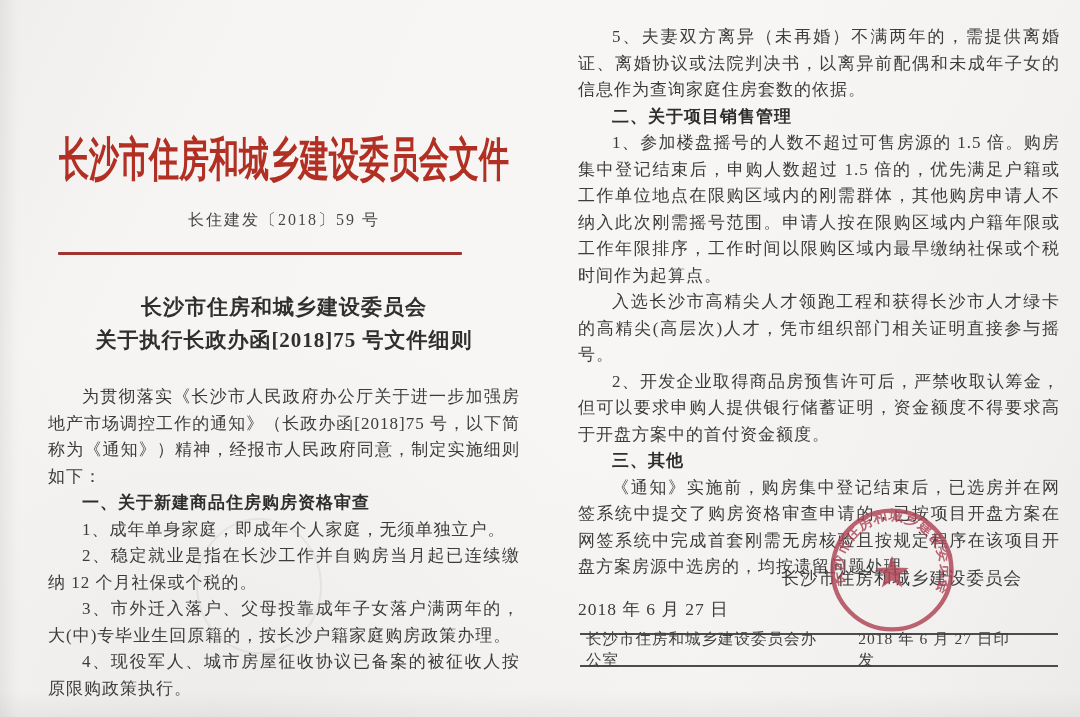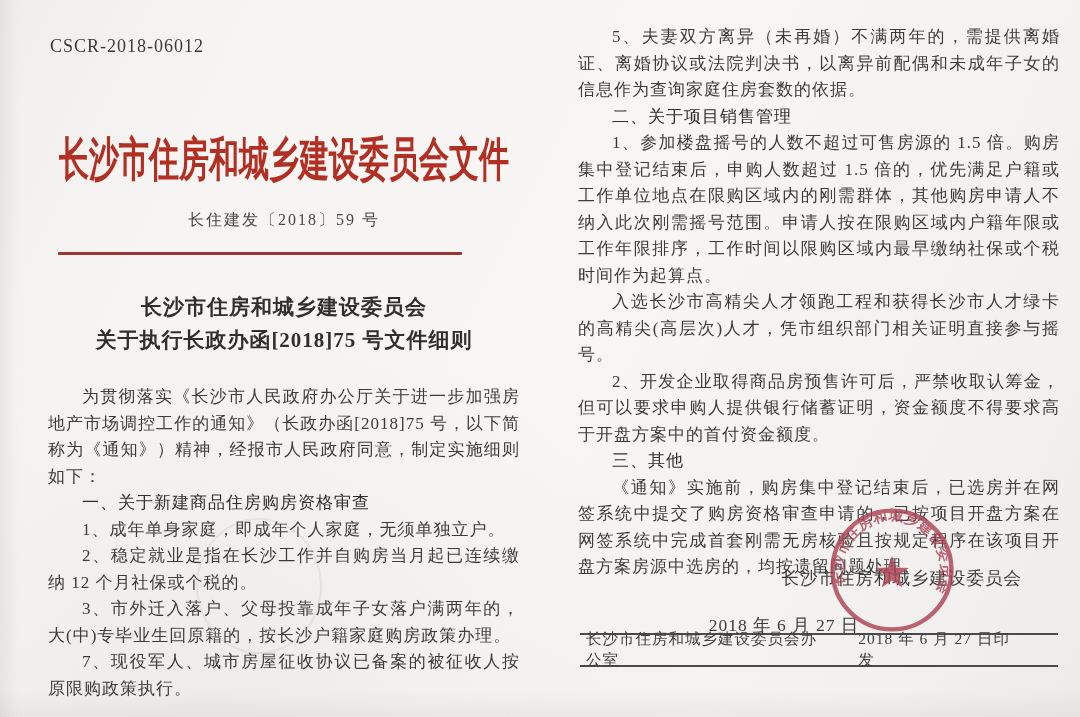--- a/index.html
+++ b/index.html
@@ -26,59 +26,58 @@
     font-size:30px;font-weight:bold;letter-spacing:0;
     transform:scaleY(1.55);transform-origin:center top;white-space:nowrap;
   }
   .issue-no{position:absolute;left:0;top:210px;width:100%;text-align:center;font-size:16px;letter-spacing:2px;color:#474747;}
   .red-rule{position:absolute;left:10px;top:252px;width:404px;height:3px;border-radius:1px;}
   .doc-title{position:absolute;left:0;top:291px;width:100%;text-align:center;font-weight:bold;font-size:21px;letter-spacing:1px;color:#2f2f2f;line-height:33px;}
   .body-block{position:absolute;left:0;width:100%;font-size:17px;line-height:26.5px;letter-spacing:1px;text-align:justify;color:#3c3c3c;}
   .left-body{top:384px;}
   .right-body{top:24px;}
   .body-block p{margin:0;text-indent:2em;}
-  .body-block p.sec-heading{font-weight:normal;color:#2e2e2e;}
+  .body-block p.sec-heading{font-weight:bold;color:#2e2e2e;}
   .bleed-circle{position:absolute;left:148px;top:518px;width:122px;height:132px;border:2px solid rgba(165,130,130,.13);border-radius:50%;}
 
   .signature{position:absolute;left:0;width:100%;font-size:17.5px;letter-spacing:1px;color:#3c3c3c;}
   .sig-org{top:566px;text-align:right;padding-right:38px;box-sizing:border-box;}
-  .sig-date{top:597px;text-align:center;padding-right:70px;box-sizing:border-box;margin-top:16px;}
+  .sig-date{top:597px;text-align:left;padding-right:70px;box-sizing:border-box;}
 
   .stamp{position:absolute;left:248px;top:504px;width:132px;height:132px;opacity:.82;}
 
   .doc-footer{position:absolute;left:2px;top:633px;width:478px;border-top:2px solid #4c4c4c;border-bottom:2px solid #4c4c4c;height:34px;display:flex;align-items:center;justify-content:space-between;box-sizing:border-box;padding:0 4px 0 6px;gap:31px;}
   .doc-footer .f-office{font-size:15.5px;letter-spacing:1px;color:#3f3f3f;}
   .doc-footer .f-date{font-size:15.5px;letter-spacing:1px;color:#3f3f3f;padding-right:42px;}
 </style>
 </head>
 <body>
 
 <div class="scan">
 
   <div class="page-col col-left">
-    <div class="doc-code">CSCR-2018-06012</div>
 
     <div class="masthead" style="color:#b22f23;">长沙市住房和城乡建设委员会文件</div>
 
     <div class="issue-no">长住建发〔2018〕59 号</div>
 
     <div class="red-rule" style="background:#9e3530;"></div>
 
     <div class="doc-title">
       <div>长沙市住房和城乡建设委员会</div>
       <div>关于执行长政办函[2018]75 号文件细则</div>
     </div>
 
     <div class="body-block left-body">
       <p>为贯彻落实《长沙市人民政府办公厅关于进一步加强房地产市场调控工作的通知》（长政办函[2018]75 号，以下简称为《通知》）精神，经报市人民政府同意，制定实施细则如下：</p>
       <p class="sec-heading">一、关于新建商品住房购房资格审查</p>
       <p>1、成年单身家庭，即成年个人家庭，无须单独立户。</p>
       <p>2、稳定就业是指在长沙工作并自购房当月起已连续缴纳 12 个月社保或个税的。</p>
       <p>3、市外迁入落户、父母投靠成年子女落户满两年的，大(中)专毕业生回原籍的，按长沙户籍家庭购房政策办理。</p>
-      <p>7、现役军人、城市房屋征收协议已备案的被征收人按原限购政策执行。</p>
+      <p>4、现役军人、城市房屋征收协议已备案的被征收人按原限购政策执行。</p>
     </div>
 
     <div class="bleed-circle"></div>
   </div>
 
   <div class="page-col col-right">
     <div class="body-block right-body">
       <p>5、夫妻双方离异（未再婚）不满两年的，需提供离婚证、离婚协议或法院判决书，以离异前配偶和未成年子女的信息作为查询家庭住房套数的依据。</p>
       <p class="sec-heading">二、关于项目销售管理</p>
       <p>1、参加楼盘摇号的人数不超过可售房源的 1.5 倍。购房集中登记结束后，申购人数超过 1.5 倍的，优先满足户籍或工作单位地点在限购区域内的刚需群体，其他购房申请人不纳入此次刚需摇号范围。申请人按在限购区域内户籍年限或工作年限排序，工作时间以限购区域内最早缴纳社保或个税时间作为起算点。</p>

